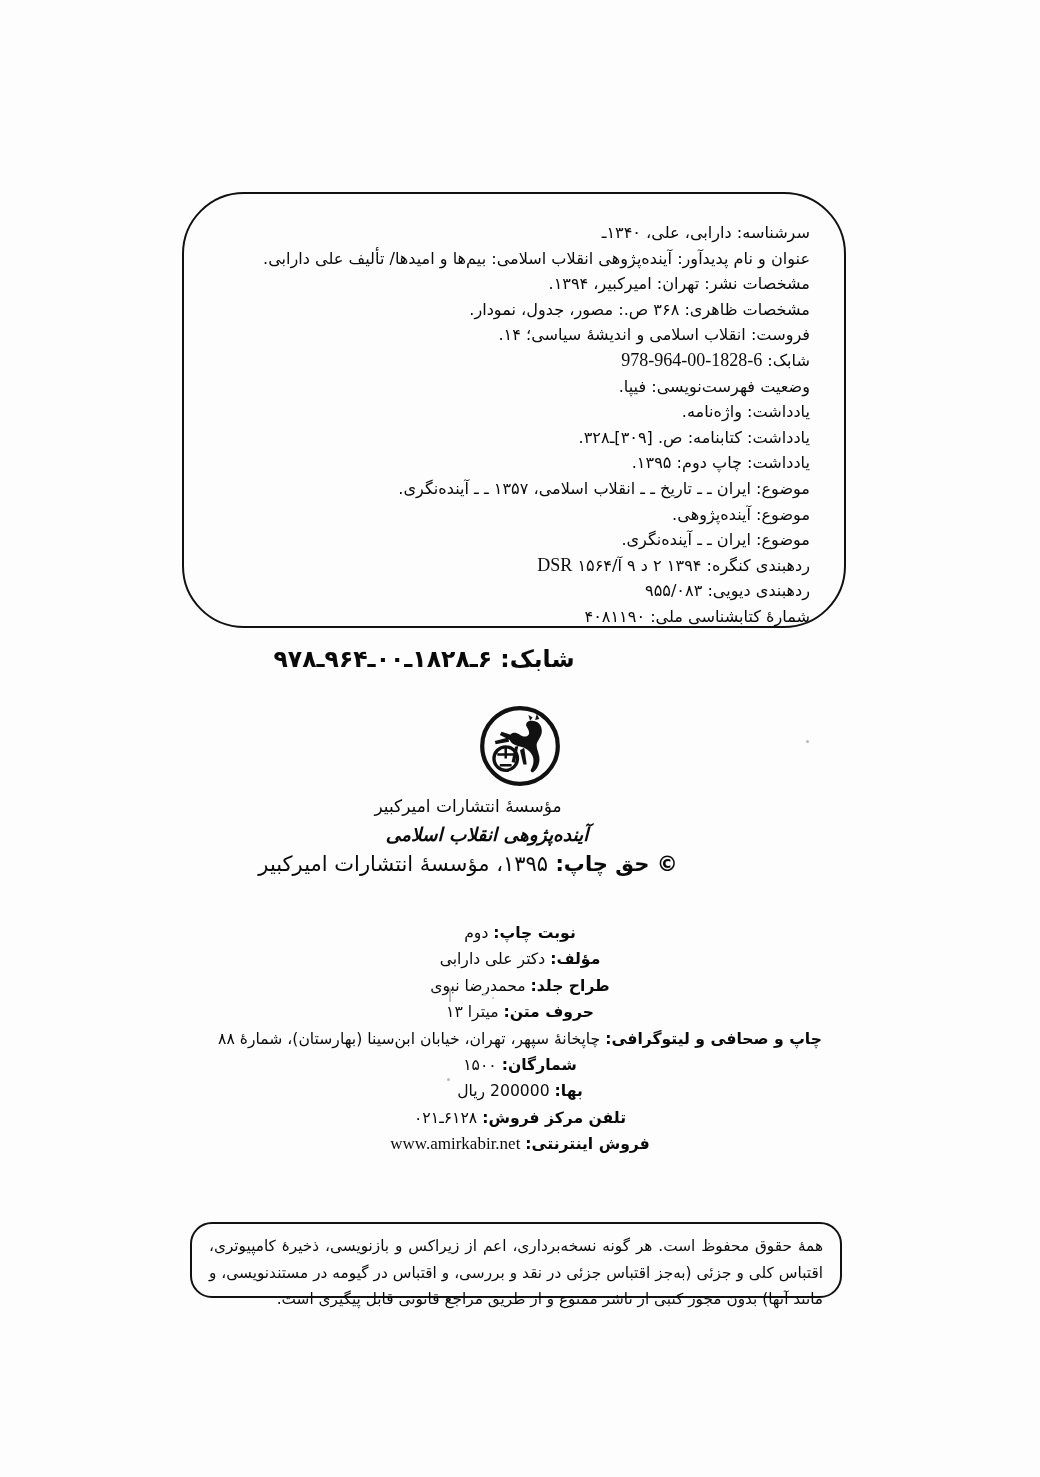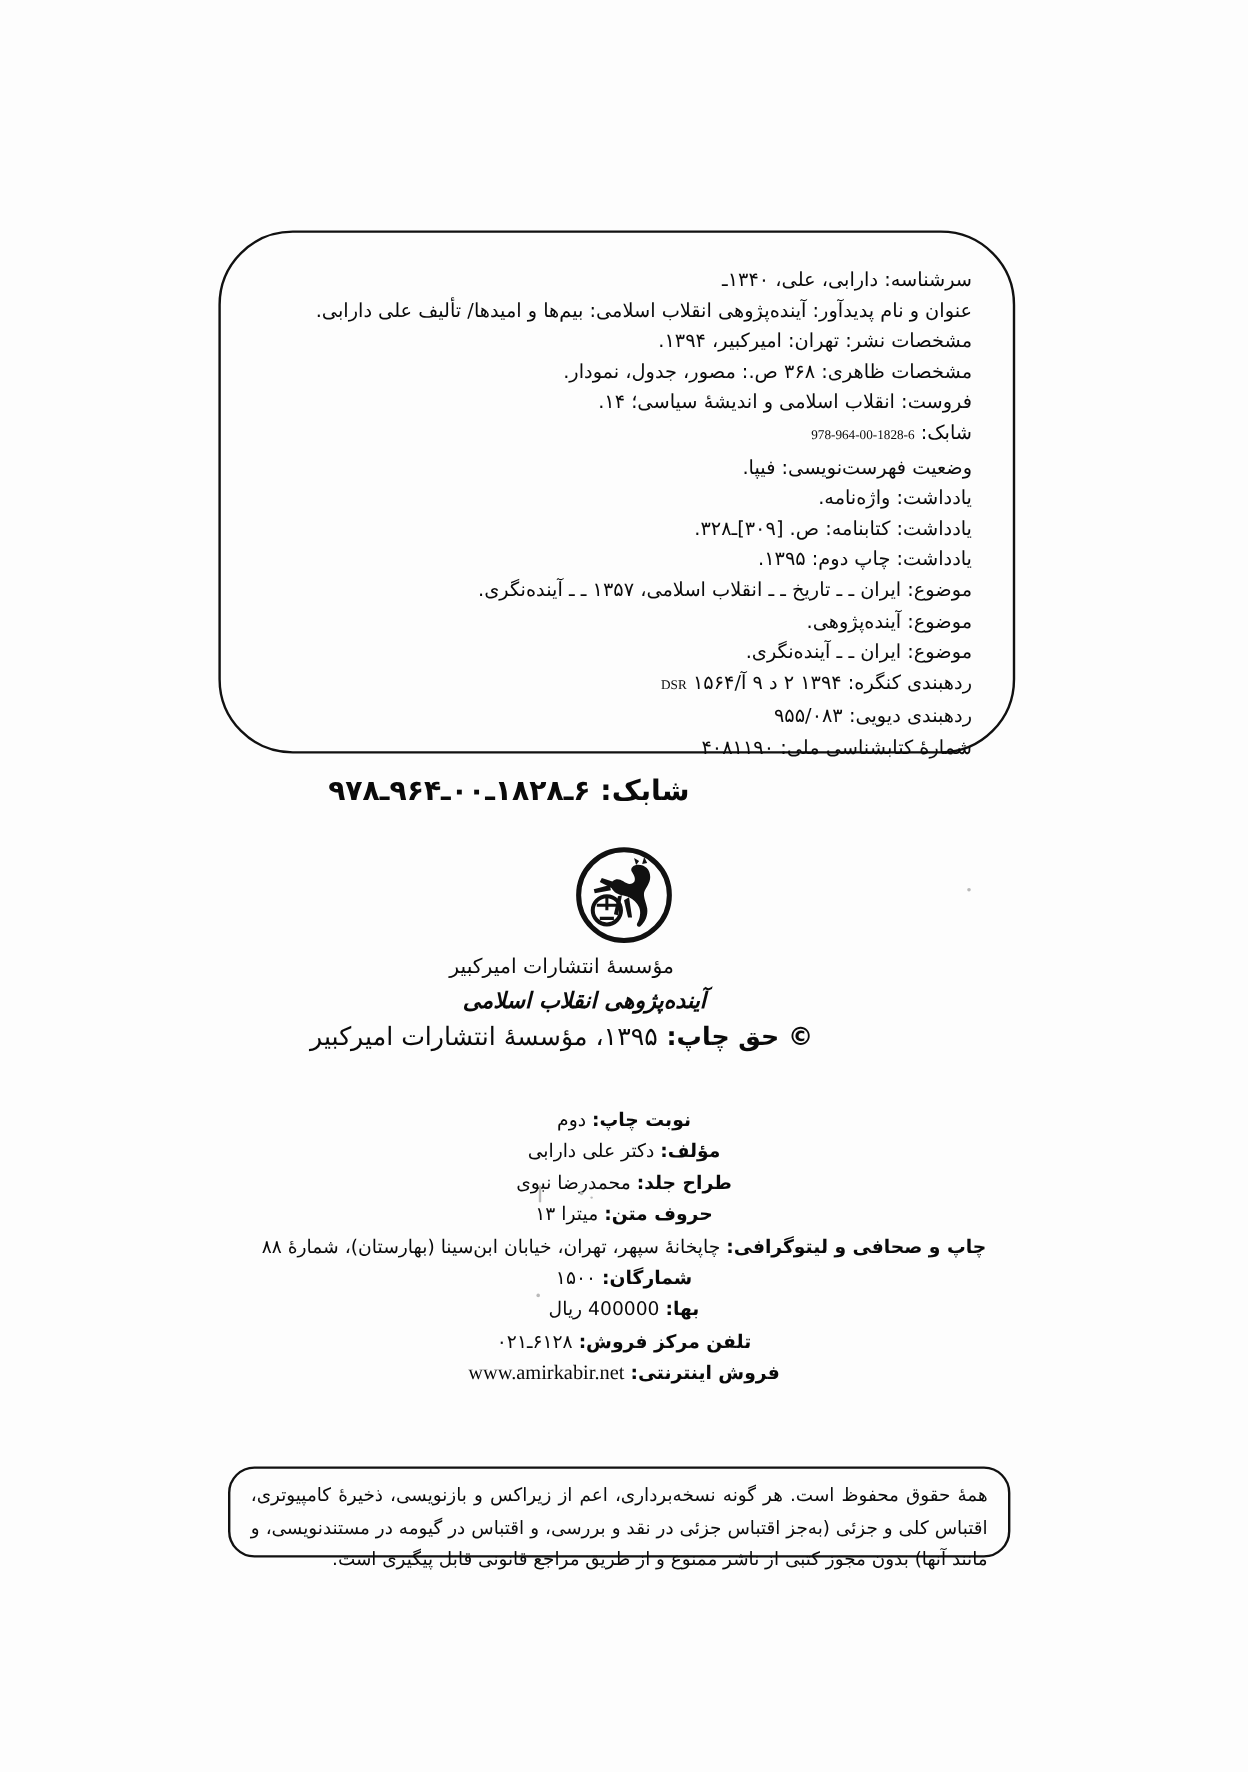--- a/index.html
+++ b/index.html
@@ -48,21 +48,21 @@
     font-size: 16.1px;
     line-height: 25.6px;
     white-space: nowrap;
     letter-spacing: 0;
   }
   .ltr-inline {
     direction: ltr;
     unicode-bidi: embed;
     display: inline-block;
     font-family: "Liberation Serif", "DejaVu Serif", serif;
-    font-size: 11px;
+    font-size: 18px;
   }
 
   
   .isbn-line {
     position: absolute;
     top: 645px;
     left: 0;
     width: 848px;
     text-align: center;
     font-size: 23.5px;
@@ -270,21 +270,21 @@
     <li>
       <span class="lbl">چاپ و صحافی و لیتوگرافی:</span>
       <span class="val">چاپخانهٔ سپهر، تهران، خیابان ابن‌سینا (بهارستان)، شمارهٔ ۸۸</span>
     </li>
     <li>
       <span class="lbl">شمارگان:</span>
       <span class="val">۱۵۰۰</span>
     </li>
     <li>
       <span class="lbl">بها:</span>
-      <span class="val">400000 ریال</span>
+      <span class="val">200000 ریال</span>
     </li>
     <li>
       <span class="lbl">تلفن مرکز فروش:</span>
       <span class="val">۶۱۲۸ـ۰۲۱</span>
     </li>
     <li>
       <span class="lbl">فروش اینترنتی:</span>
       <span class="url-val">www.amirkabir.net</span>
     </li>
   </ul>

